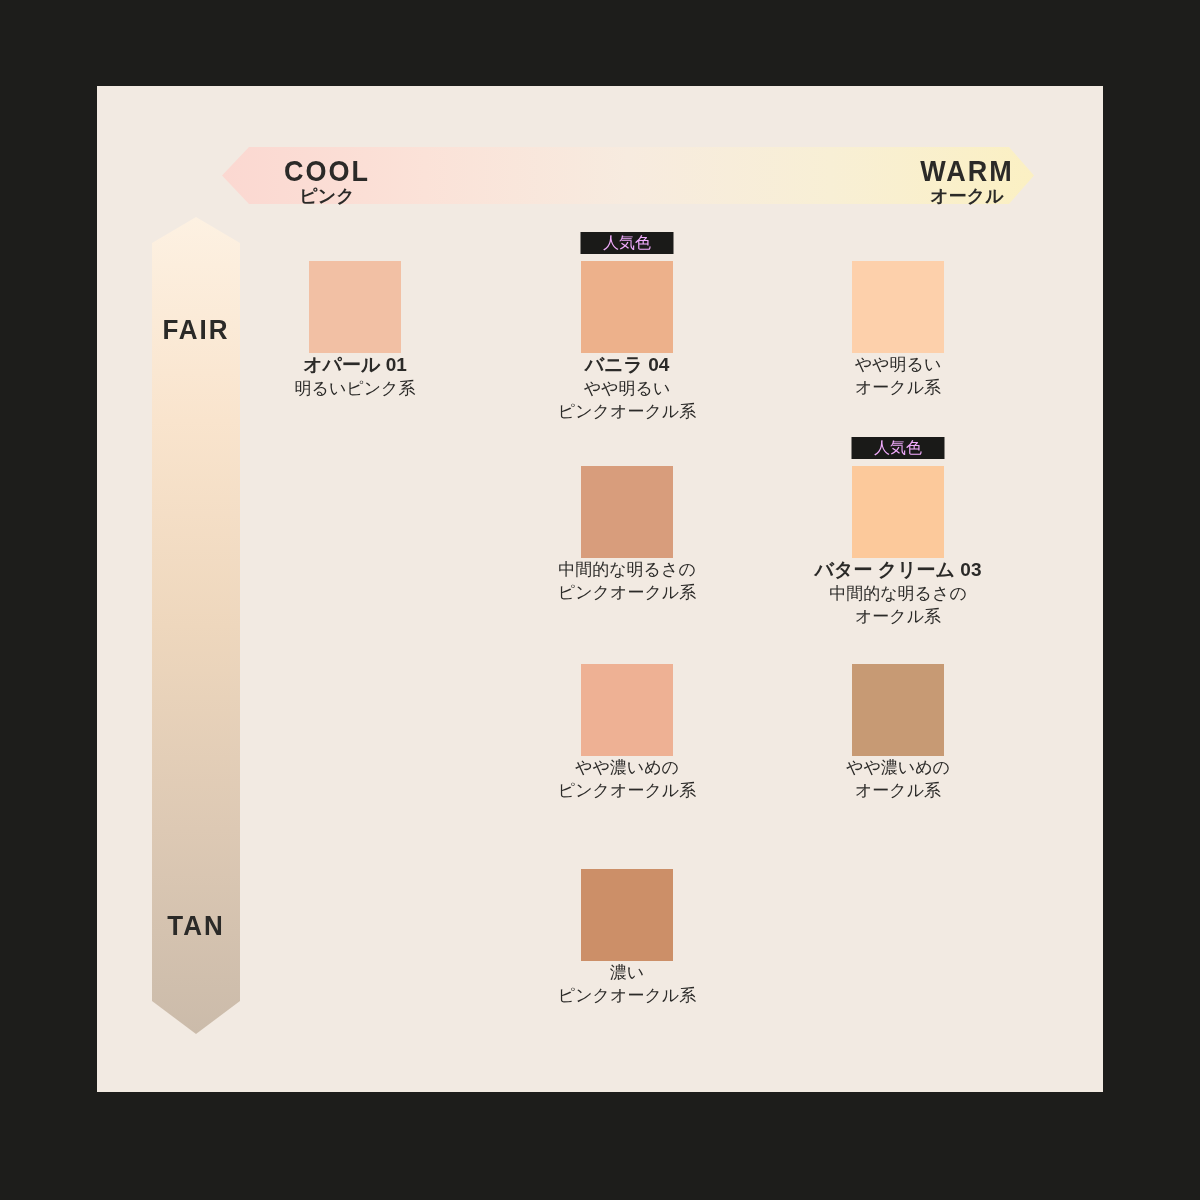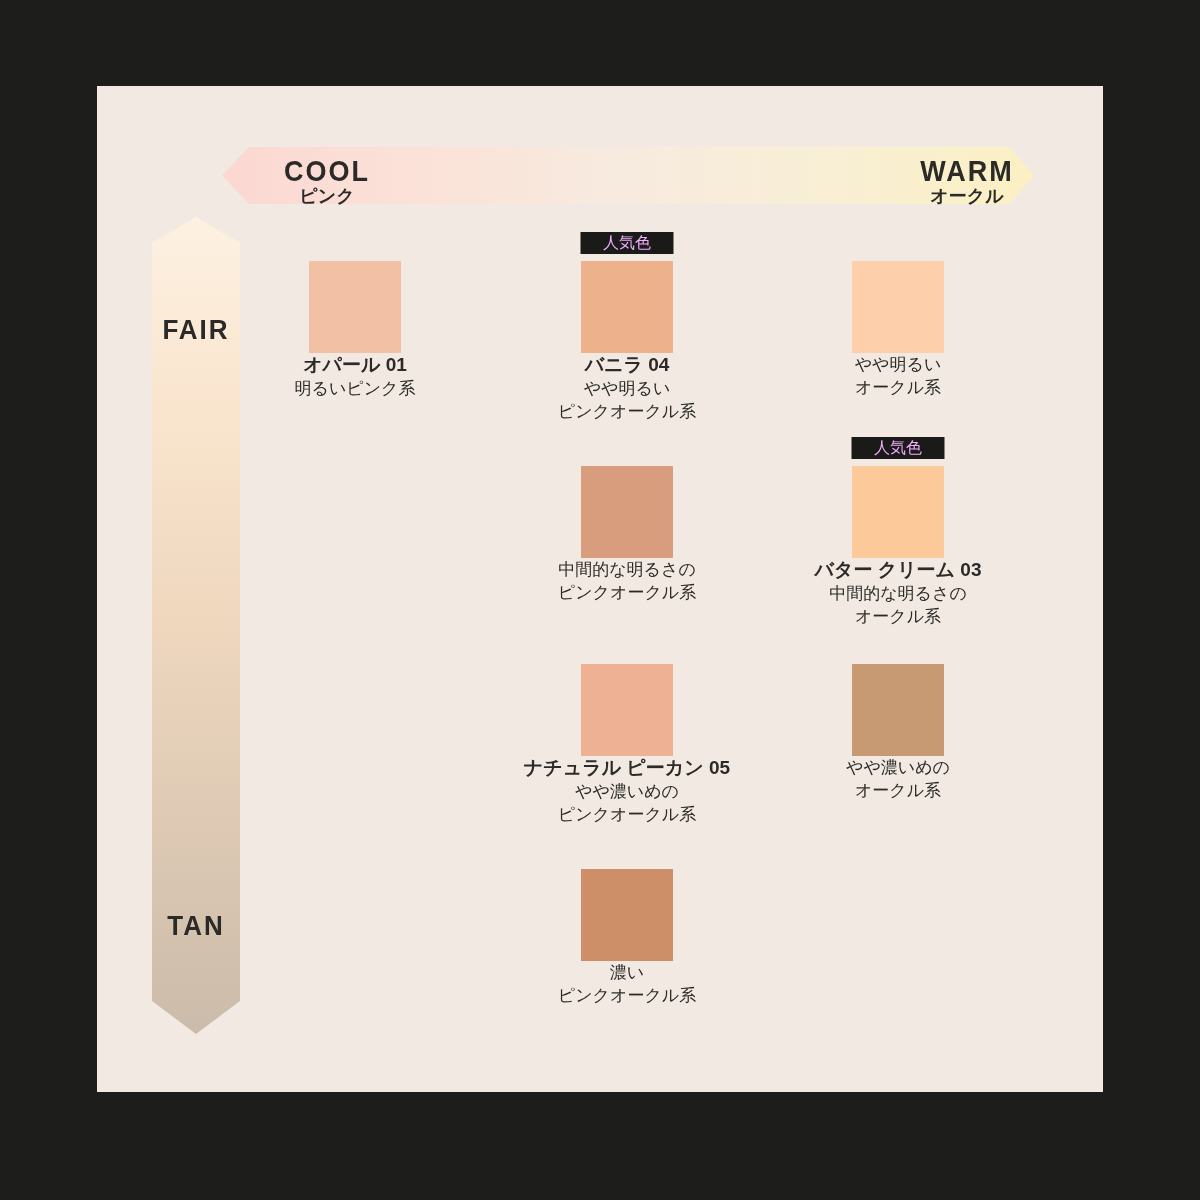--- a/index.html
+++ b/index.html
@@ -94,21 +94,20 @@
   <div class="cell col3 row2">
     <div class="badge">人気色</div>
     <div class="swatch" style="background: rgb(252, 201, 155);"></div>
     <div class="name">バター クリーム 03</div>
     <div class="desc">中間的な明るさの</div>
     <div class="desc">オークル系</div>
   </div>
 
   <div class="cell col2 row3">
     <div class="swatch" style="background: rgb(238, 177, 148);"></div>
-    <div class="name">ナチュラル ピーカン 05</div>
     <div class="desc">やや濃いめの</div>
     <div class="desc">ピンクオークル系</div>
   </div>
   <div class="cell col3 row3">
     <div class="swatch" style="background: rgb(199, 154, 116);"></div>
     <div class="desc">やや濃いめの</div>
     <div class="desc">オークル系</div>
   </div>
 
   <div class="cell col2 row4">

